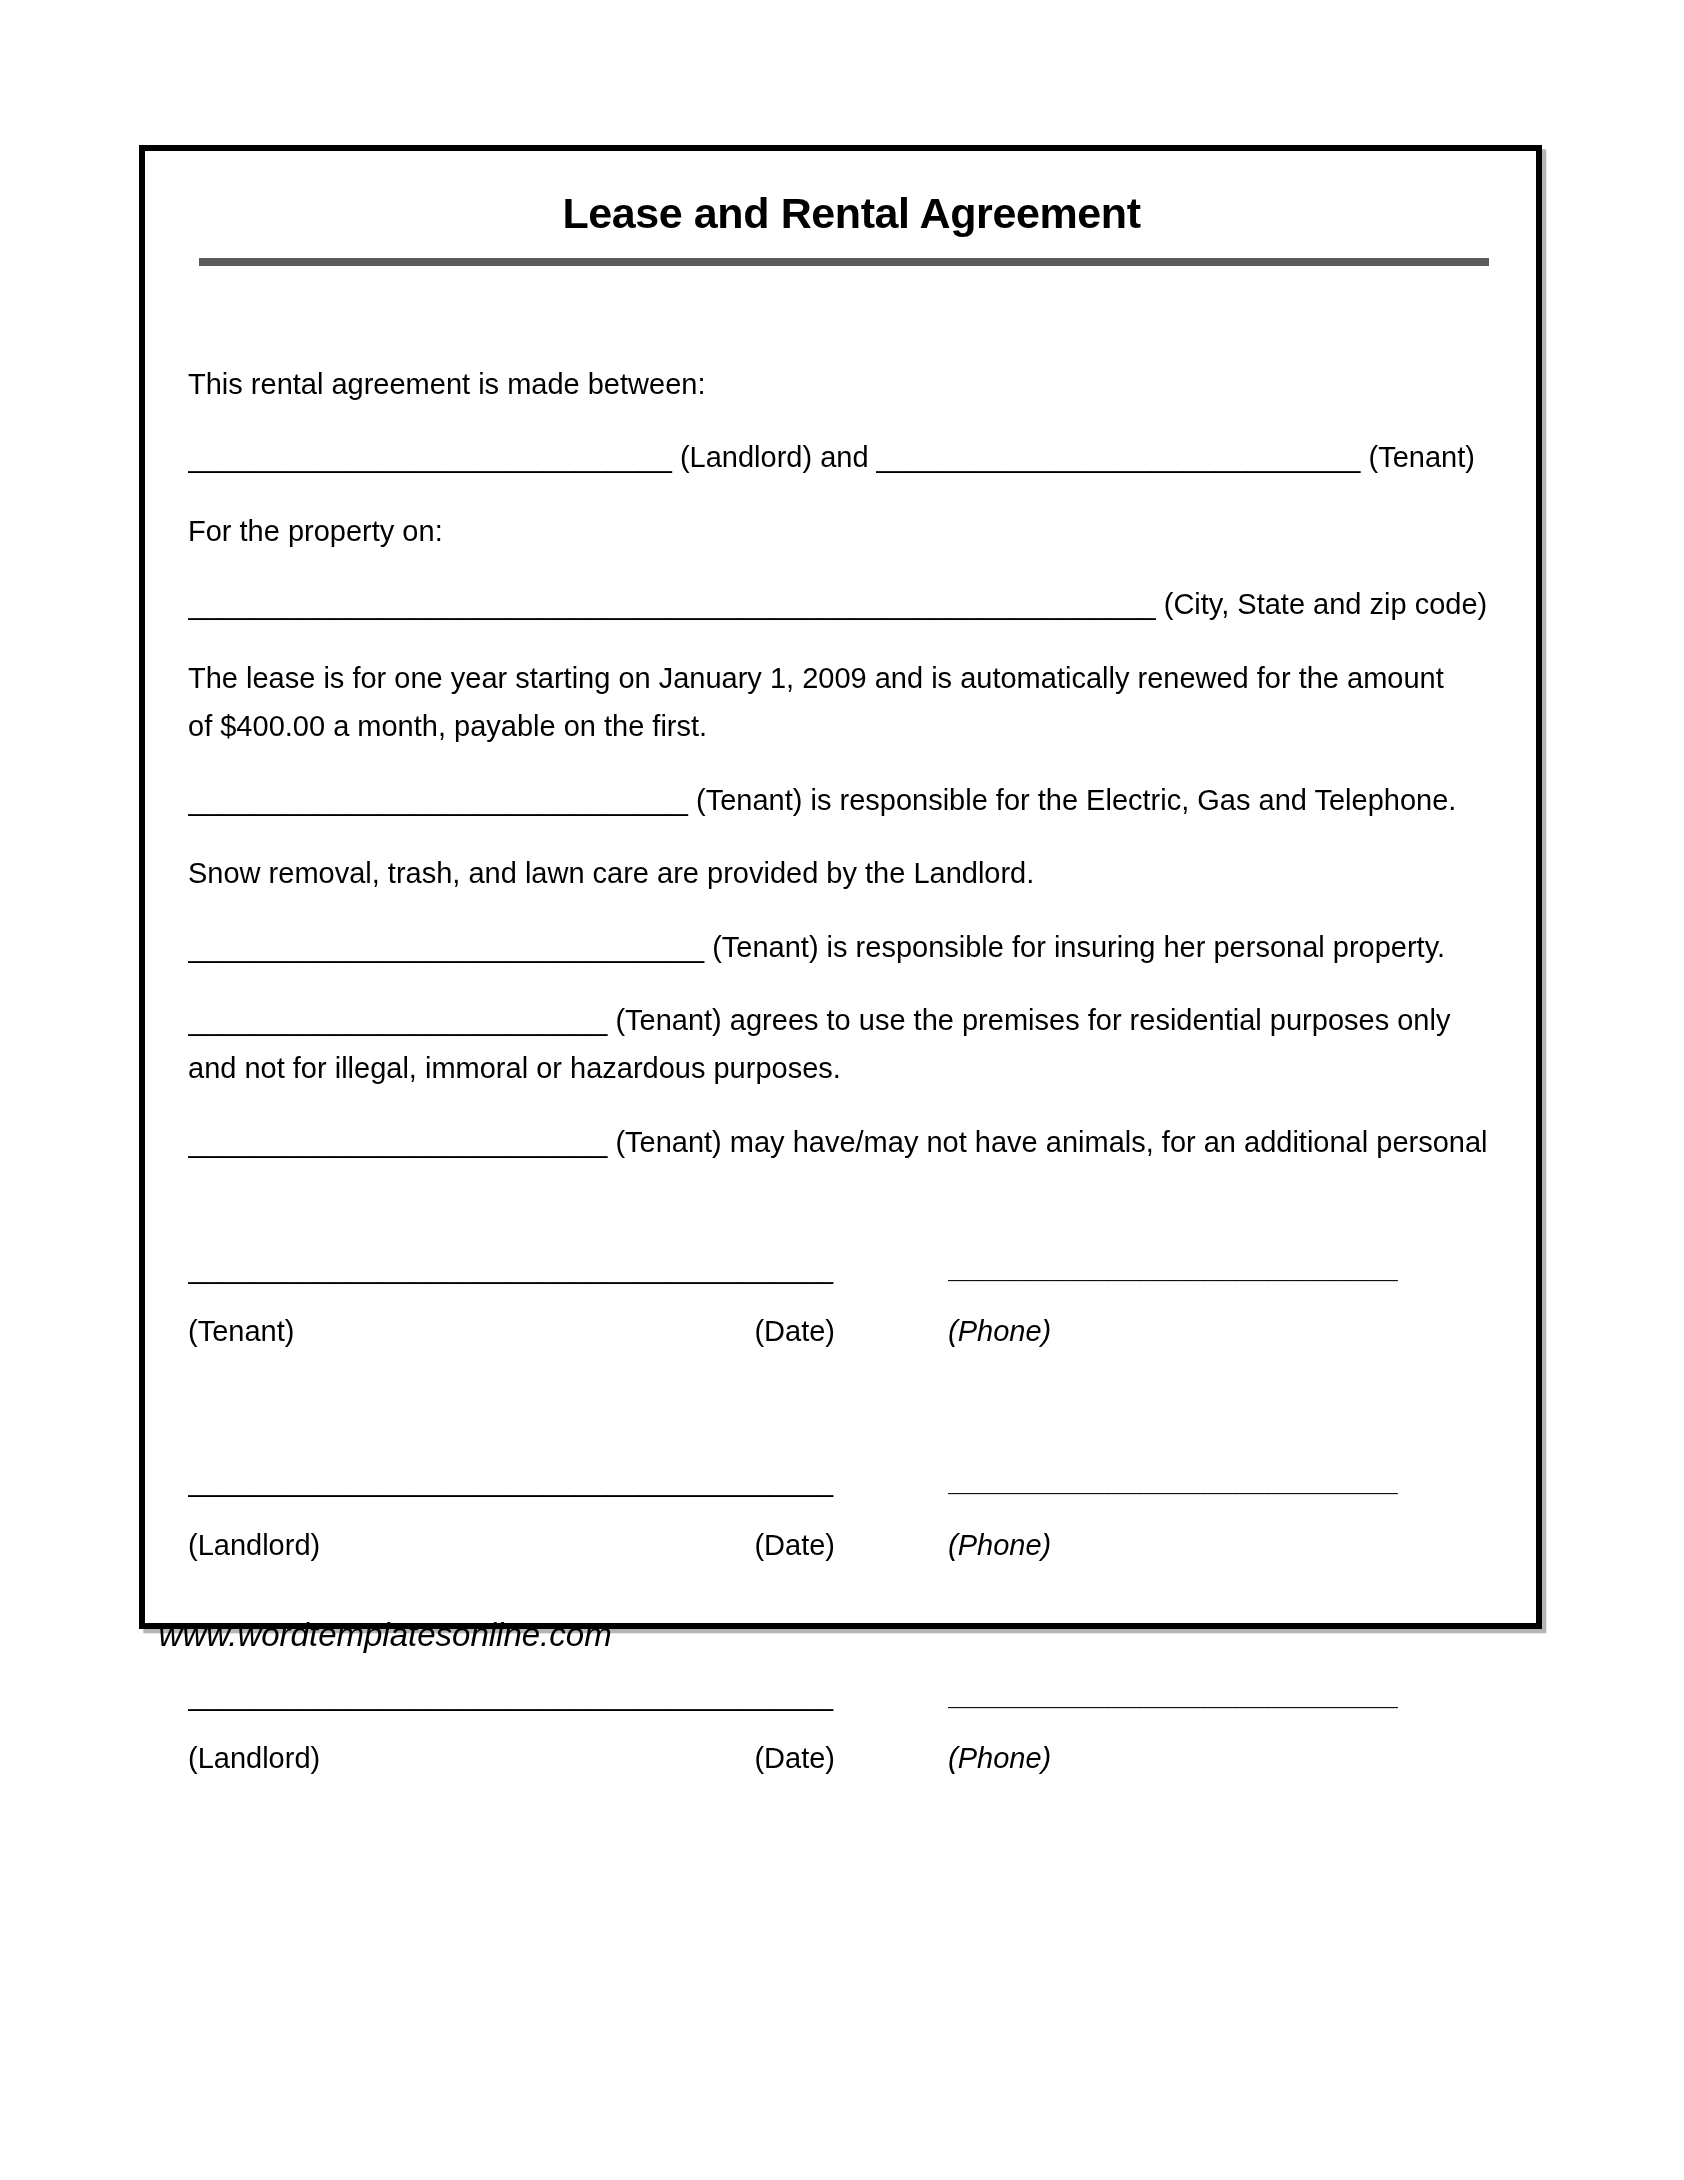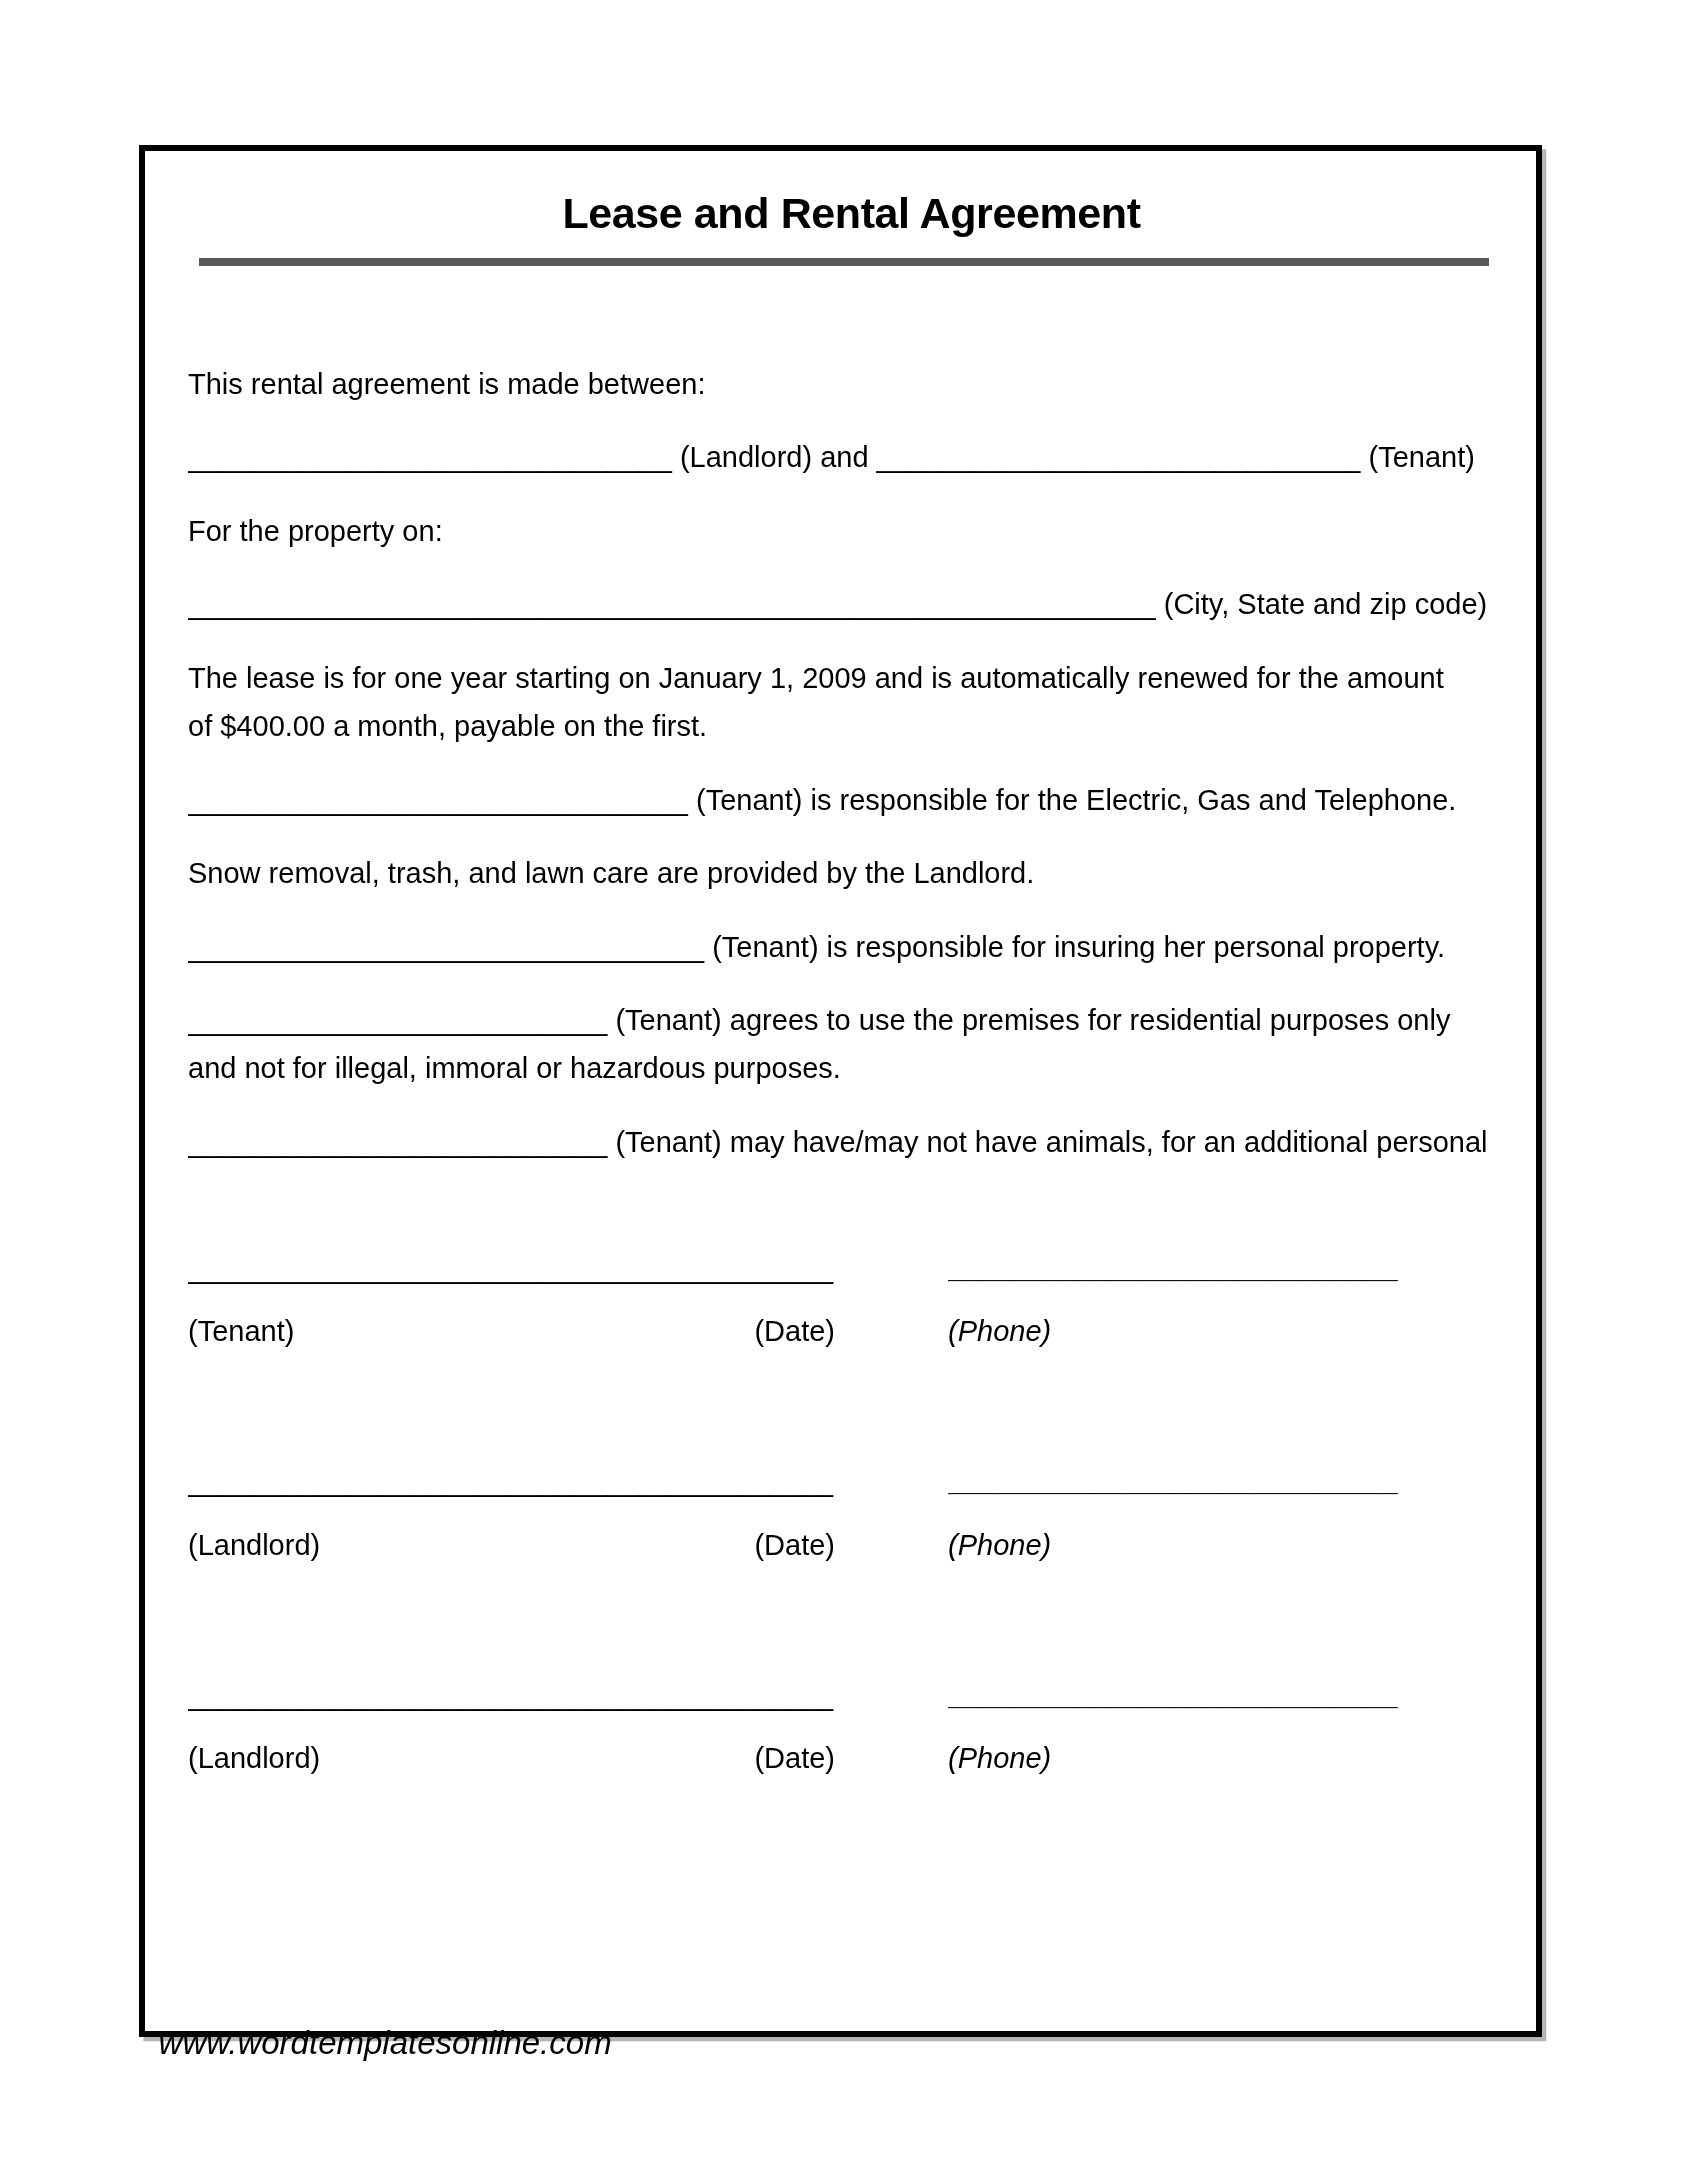--- a/index.html
+++ b/index.html
@@ -12,21 +12,21 @@
     height: 2181px;
     position: relative;
     font-family: "Liberation Sans", sans-serif;
     color: #000000;
   }
   .frame {
     position: absolute;
     left: 139px;
     top: 145px;
     width: 1403px;
-    height: 1892px;
+    height: 1484px;
     box-sizing: border-box;
     border: 6px solid #000000;
     background: #ffffff;
     box-shadow: 4.3px 4.3px 0 rgba(90,90,90,0.45);
   }
   .content {
     position: relative;
     box-sizing: border-box;
     height: 100%;
     padding: 0 21px 0 43px;

